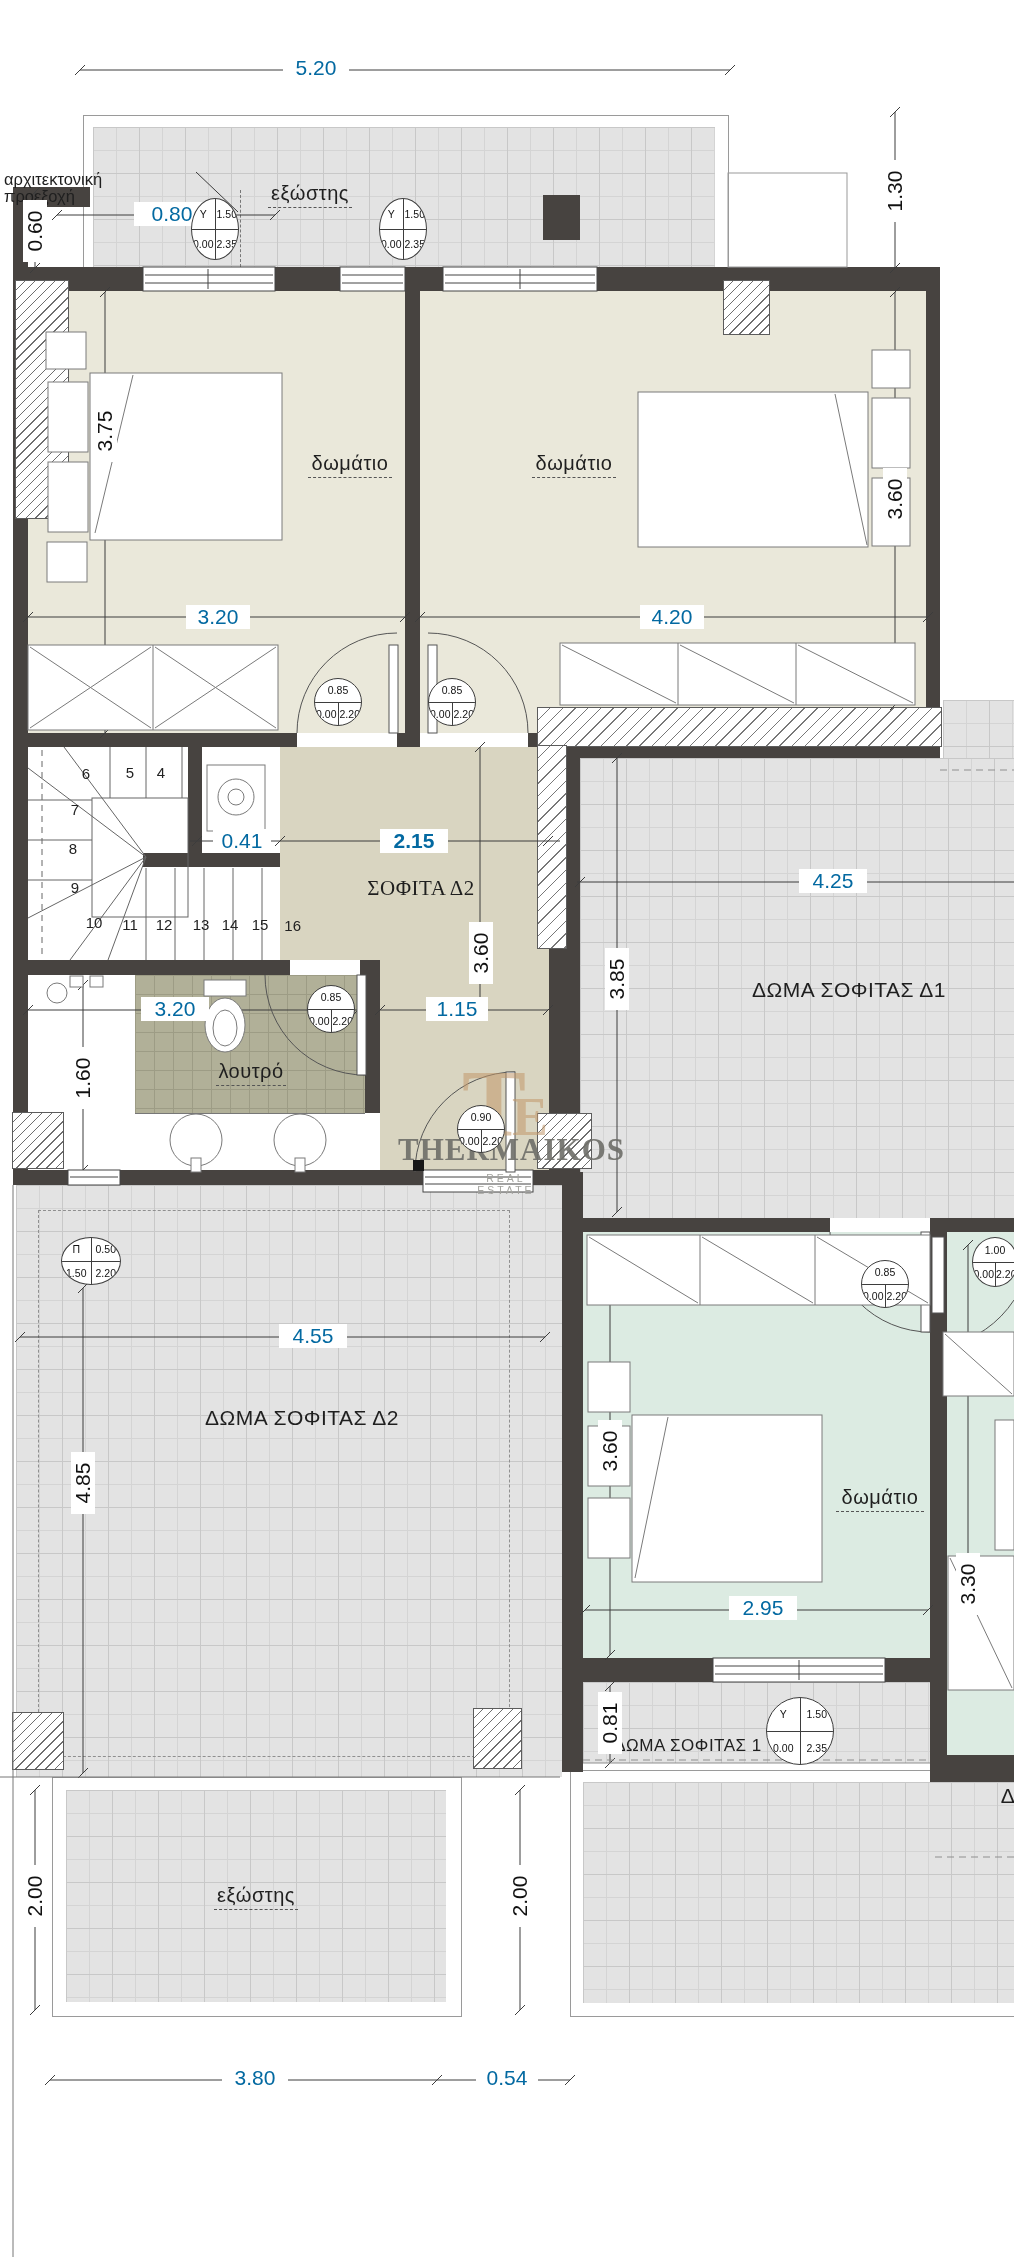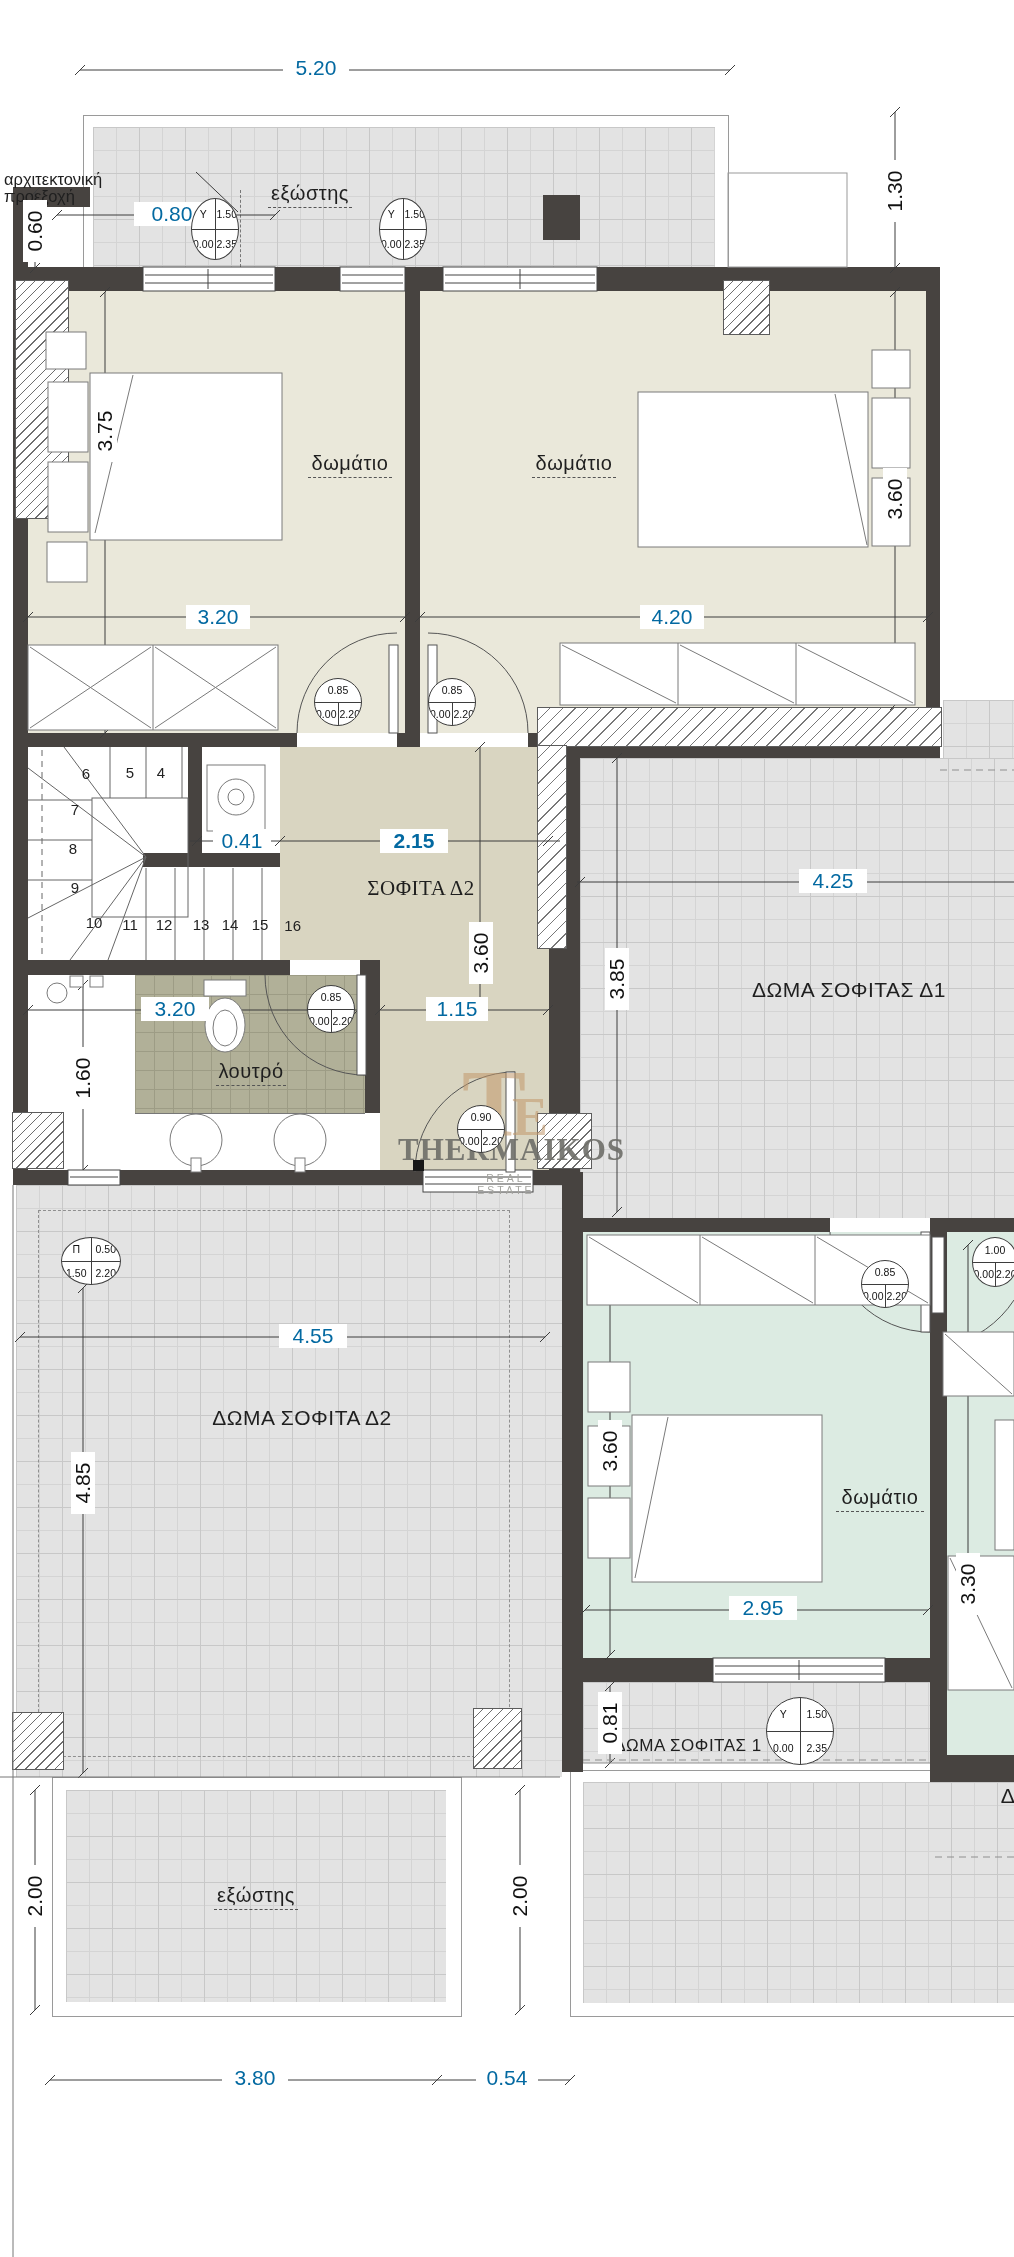--- a/index.html
+++ b/index.html
@@ -258,21 +258,21 @@
       <path d="M583 1763H930"></path>
     </g>
   </svg>
 
   <div class="rlabel u" style="left:268px;top:182px;width:84px;">εξώστης</div>
   <div class="rlabel u" style="left:308px;top:452px;width:84px;">δωμάτιο</div>
   <div class="rlabel u" style="left:532px;top:452px;width:84px;">δωμάτιο</div>
   <div class="rlabel big" style="left:360px;top:876px;width:122px;font-family:Liberation Serif, serif;">ΣΟΦΙΤΑ Δ2</div>
   <div class="rlabel big" style="left:750px;top:978px;width:198px;">ΔΩΜΑ ΣΟΦΙΤΑΣ Δ1</div>
   <div class="rlabel u" style="left:216px;top:1060px;width:70px;">λουτρό</div>
-  <div class="rlabel big" style="left:195px;top:1406px;width:214px;">ΔΩΜΑ ΣΟΦΙΤΑ Δ2</div>
+  <div class="rlabel big" style="left:195px;top:1406px;width:214px;">ΔΩΜΑ ΣΟΦΙΤΑΣ Δ2</div>
   <div class="rlabel u" style="left:836px;top:1486px;width:88px;">δωμάτιο</div>
   <div class="rlabel small" style="left:610px;top:1736px;width:156px;">ΔΩΜΑ ΣΟΦΙΤΑΣ 1</div>
   <div class="rlabel u" style="left:214px;top:1884px;width:84px;">εξώστης</div>
   <div class="rlabel big" style="left:1000px;top:1784px;width:16px;">Δ</div>
 
   <div class="note" style="left:4px;top:140px;width:190px;margin-top:31px;">
     <div>αρχιτεκτονική</div>
     <div>προεξοχή</div>
   </div>
 

